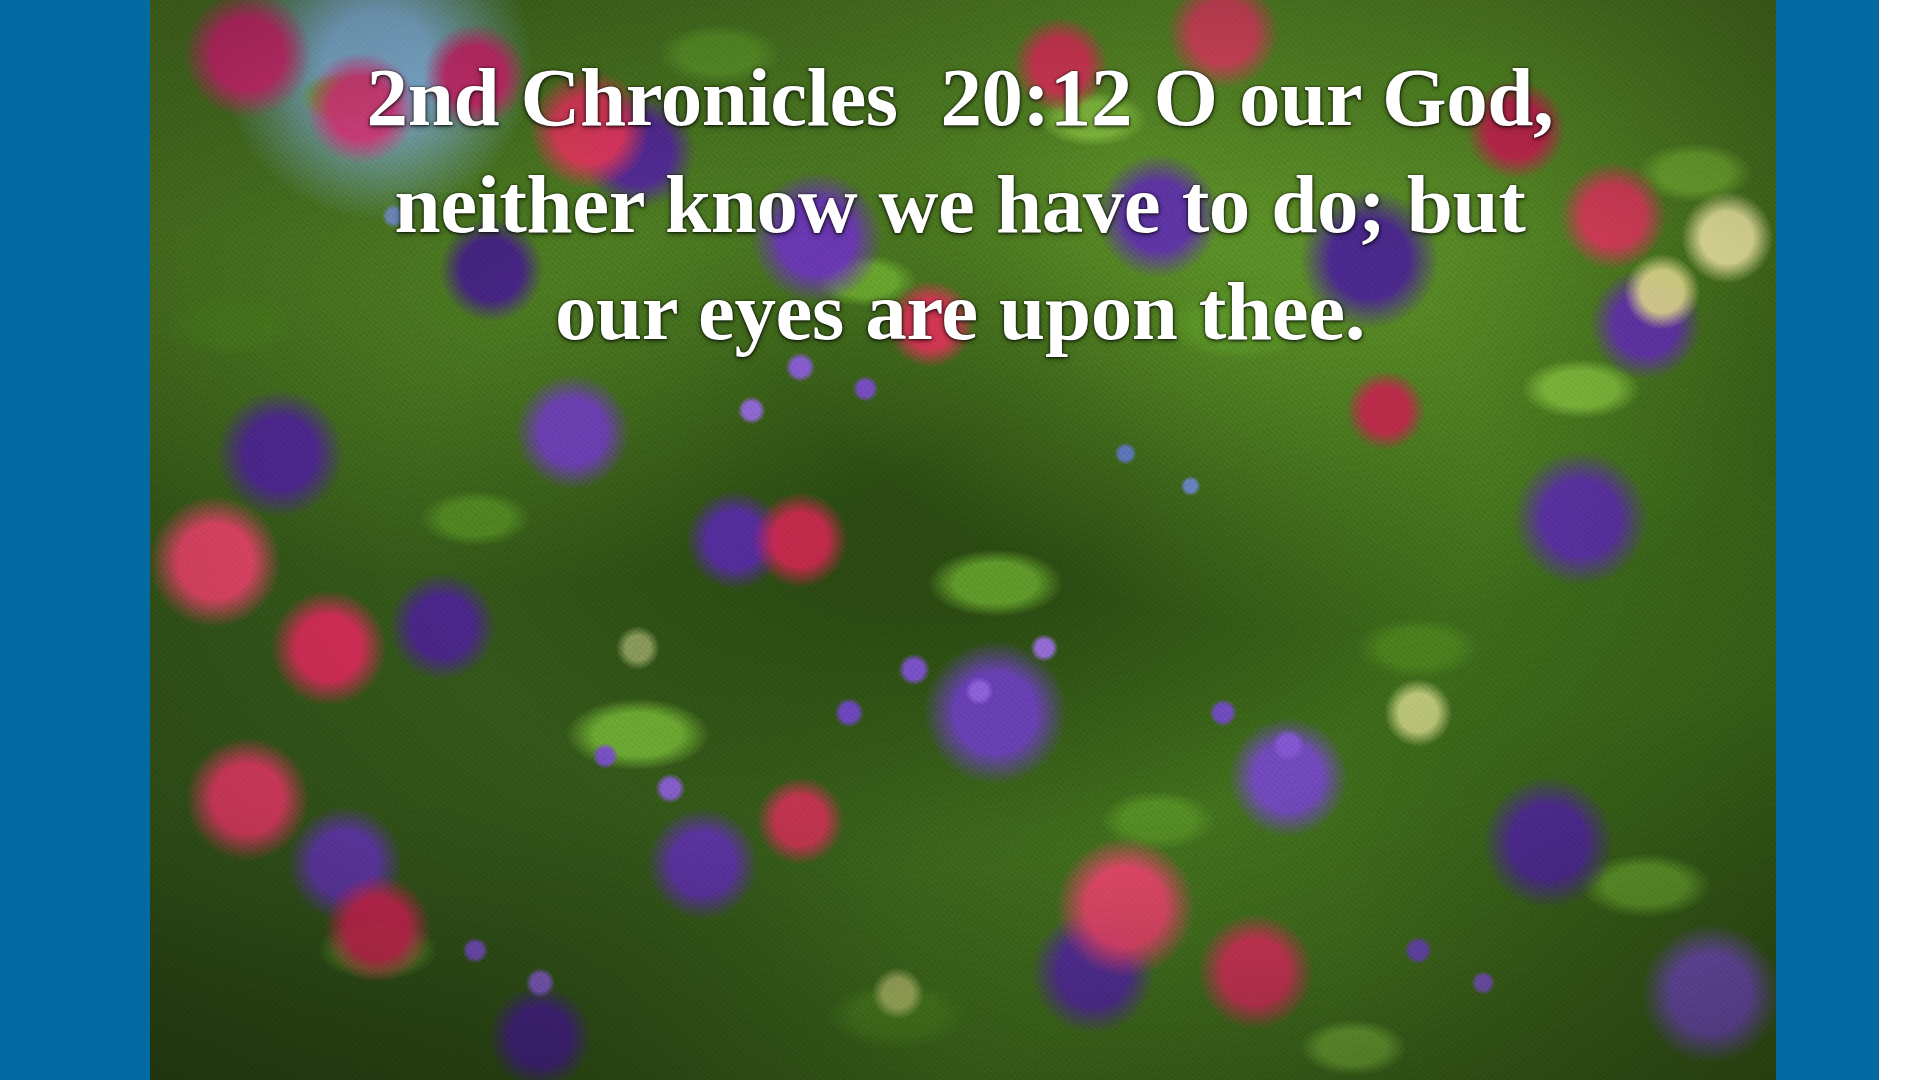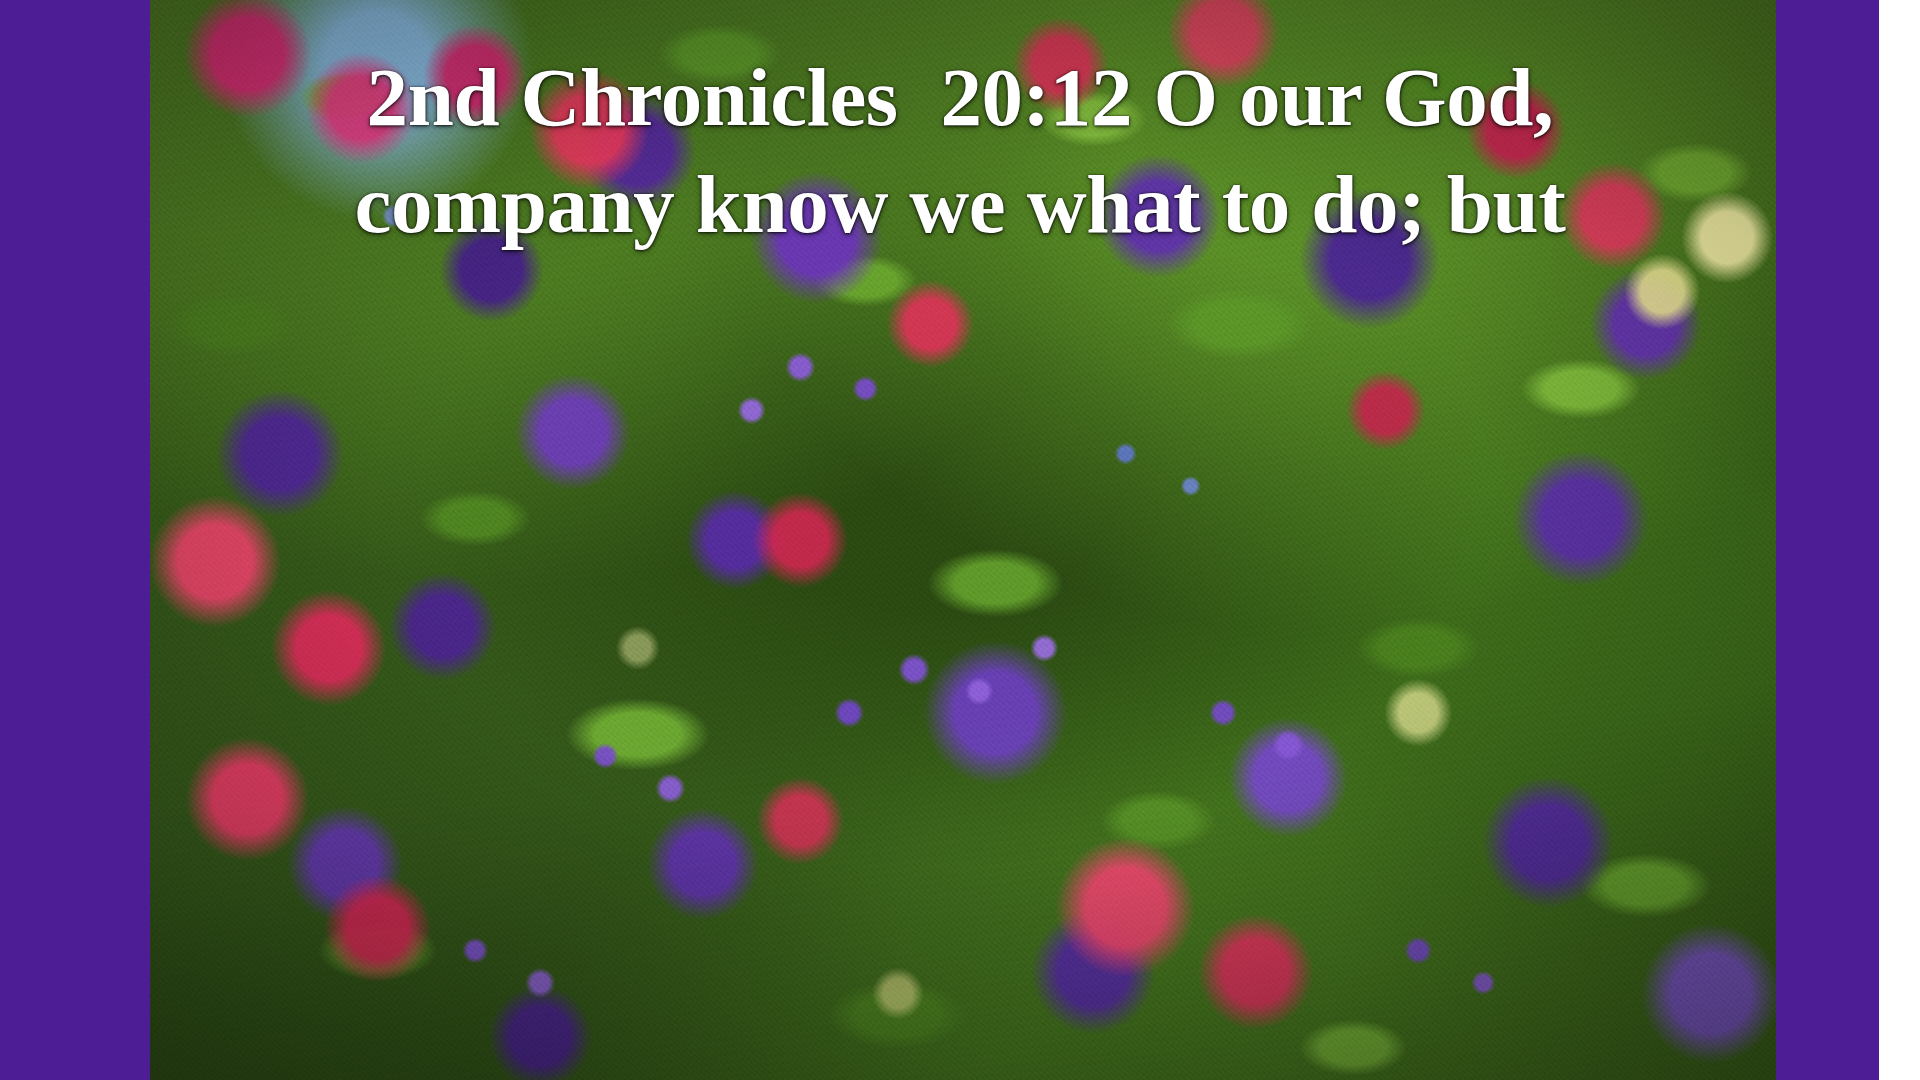--- a/index.html
+++ b/index.html
@@ -11,21 +11,21 @@
     overflow:hidden;
     background:#ffffff;
     font-family:"Liberation Serif", "DejaVu Serif", serif;
   }
 
   
   #slide {
     position:relative;
     width:1879px;
     height:1080px;
-    background:#4c1d95;
+    background:#0369a1;
   }
 
   #photo-stage {
     position:absolute;
     left:150px;
     top:0;
     width:1626px;
     height:1080px;
     overflow:hidden;
     background:#2f5418;
@@ -204,17 +204,18 @@
     <div class="photo-layer" id="layer-pink"></div>
     <div class="photo-layer" id="layer-verbena"></div>
     <div class="photo-layer" id="layer-yellow"></div>
     <div class="photo-layer" id="layer-grain"></div>
     <div class="photo-layer" id="layer-vignette"></div>
   </div>
 
   <div id="verse-overlay">
     <div id="verse-text">
       <span class="verse-line">2nd Chronicles  20:12 O our God,</span>
-      <span class="verse-line">company know we what to do; but</span>
+      <span class="verse-line">neither know we have to do; but</span>
+      <span class="verse-line">our eyes are upon thee.</span>
     </div>
   </div>
 
 </div>
 
 </body></html>

